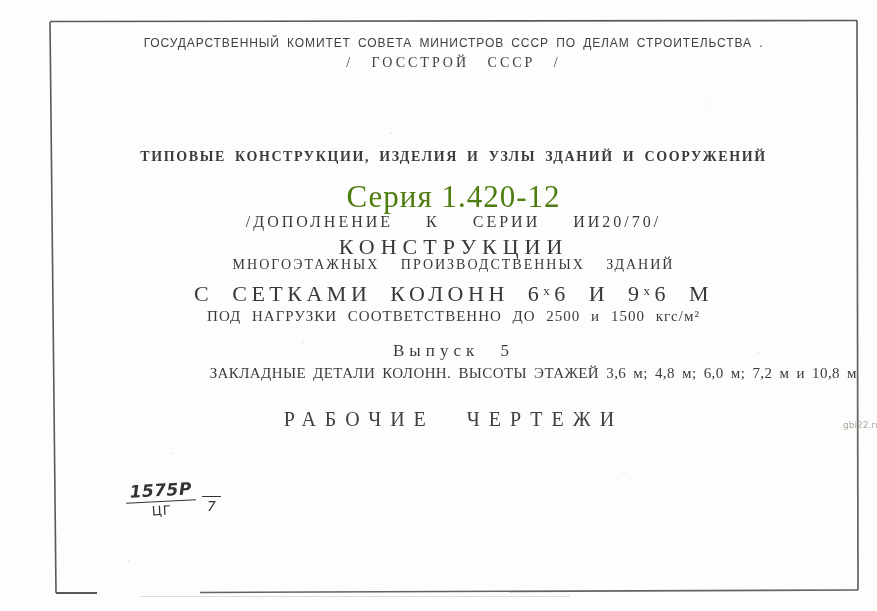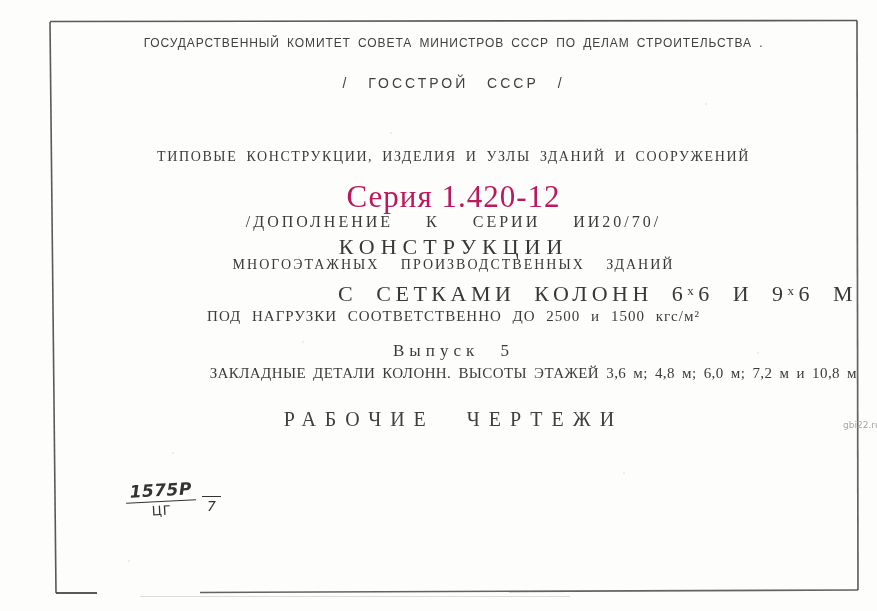--- a/index.html
+++ b/index.html
@@ -11,27 +11,27 @@
     font-family:"Liberation Serif", serif;
     color:#3b3b3b;
   }
   .frame{position:absolute;left:0;top:0;width:877px;height:611px;pointer-events:none;}
   
   .line{
     position:absolute;left:50px;width:807px;
     text-align:center;white-space:nowrap;
   }
   .l-committee{top:36px;font-family:"Liberation Sans",sans-serif;font-size:12px;letter-spacing:.9px;word-spacing:3px;color:#404040;}
-  .l-gosstroy{top:55px;font-family:Liberation Sans, sans-serif;font-size:14px;letter-spacing:3px;word-spacing:12px;color:#404040;margin-top:20px;}
-  .l-series-type{top:149px;font-size:14px;letter-spacing:1.6px;word-spacing:4px;}
-  .l-series-number{top:179px;font-size:31px;letter-spacing:1px;color:#be185d;font-weight:400;}
+  .l-gosstroy{top:55px;font-family:Liberation Serif, serif;font-size:14px;letter-spacing:3px;word-spacing:12px;color:#404040;}
+  .l-series-type{top:149px;font-size:14px;letter-spacing:1.6px;word-spacing:4px;font-weight:bold;}
+  .l-series-number{top:179px;font-size:31px;letter-spacing:1px;color:#4d7c0f;font-weight:400;}
   .l-supplement{top:213px;font-size:16px;letter-spacing:3px;word-spacing:26px;}
   .l-title1{top:234px;font-size:22px;letter-spacing:6px;color:#383838;text-align:center;}
   .l-title2{top:257px;font-size:14px;letter-spacing:2px;word-spacing:16px;color:#383838;}
-  .l-title3{top:281px;font-size:22px;letter-spacing:4.5px;word-spacing:9px;color:#383838;text-align:right;}
+  .l-title3{top:281px;font-size:22px;letter-spacing:4.5px;word-spacing:9px;color:#383838;}
   .l-loads{top:308px;font-size:15px;letter-spacing:1px;word-spacing:6px;}
   .l-issue{top:341px;font-size:17px;letter-spacing:5px;word-spacing:12px;}
   .l-contents{top:365px;font-size:15px;letter-spacing:.4px;word-spacing:3px;text-align:right;}
   .l-doctype{top:408px;font-size:20px;letter-spacing:9px;word-spacing:18px;color:#3f3f3f;}
 
   
   .stamp{
     position:absolute;left:126px;top:480px;width:120px;height:42px;
     font-family:"DejaVu Sans",sans-serif;color:#333;
   }

